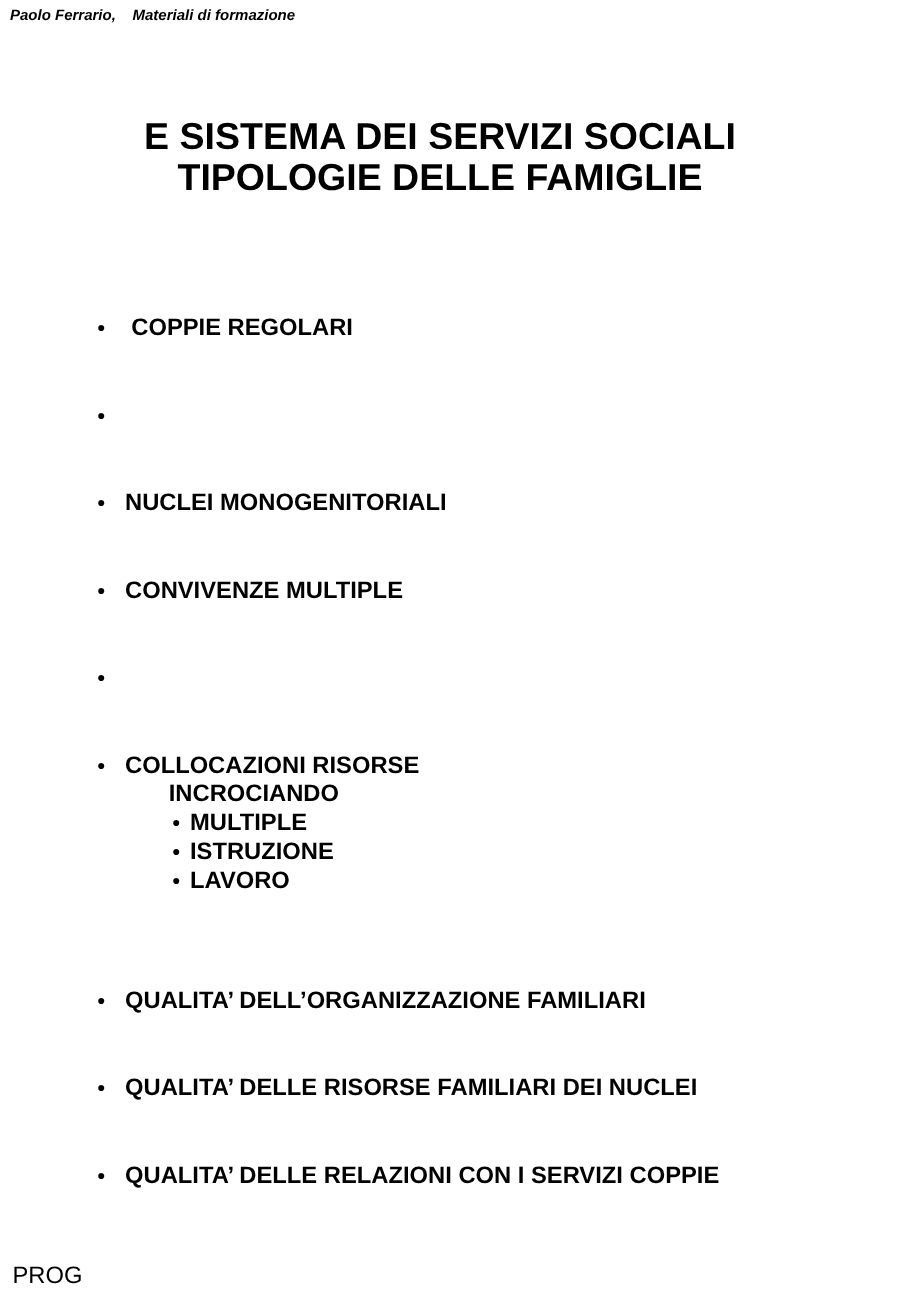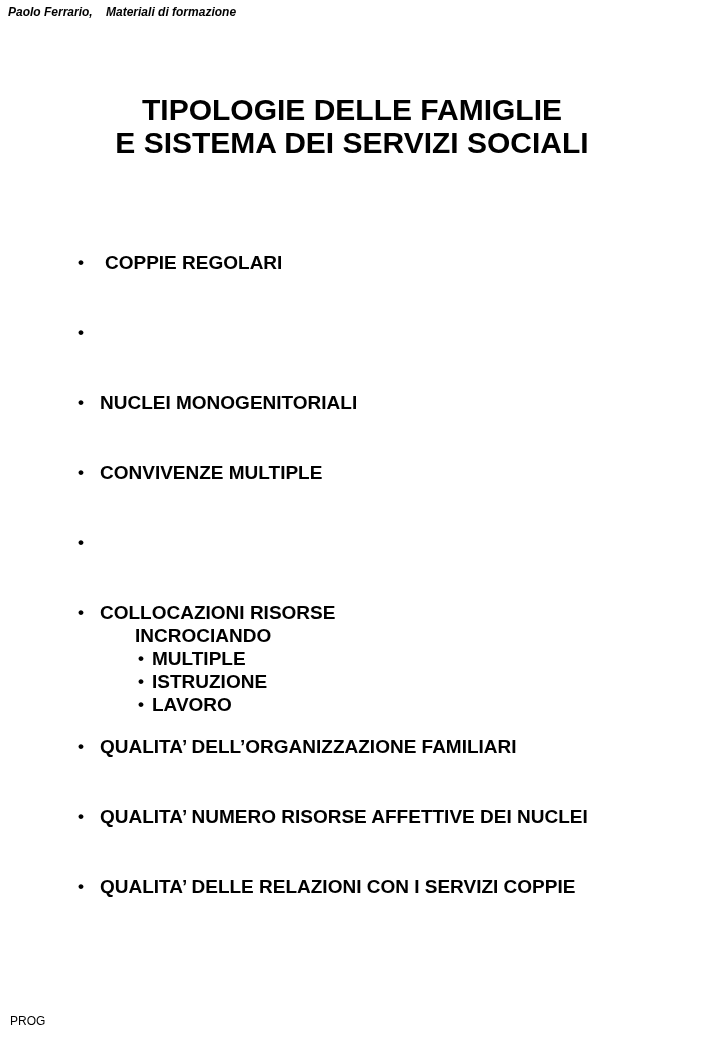--- a/index.html
+++ b/index.html
@@ -56,52 +56,52 @@
   .row .b {
     flex: 0 0 22px;
     width: 22px;
     font-size: 17px;
   }
   .row.first-row .t {
     padding-left: 5px;
   }
   .sub-block {
     margin-left: 57px;
-    margin-bottom: 19px;
+    margin-bottom: 73px;
   }
   .sub-heading {
     line-height: 23px;
   }
   .subrow {
     display: flex;
     margin-left: 3px;
     line-height: 23px;
   }
   .subrow .sb {
     flex: 0 0 14px;
     width: 14px;
     font-size: 17px;
   }
   .page-footer {
     position: absolute;
     top: 1012px;
     left: 10px;
-    font-size: 12px;
+    font-size: 19px;
     line-height: 18px;
     font-weight: normal;
   }
 </style>
 </head>
 <body>
 
 <div class="page-header">Paolo Ferrario,    Materiali di formazione</div>
 
 <div class="slide-title">
+  <div>E SISTEMA DEI SERVIZI SOCIALI</div>
   <div>TIPOLOGIE DELLE FAMIGLIE</div>
-  <div>E SISTEMA DEI SERVIZI SOCIALI</div>
 </div>
 
 <div class="bullet-list">
 
   <div class="row first-row">
     <span class="b">•</span>
     <span class="t">COPPIE REGOLARI</span>
   </div>
 
   <div class="row">
@@ -143,21 +143,21 @@
     </div>
   </div>
 
   <div class="row">
     <span class="b">•</span>
     <span class="t">QUALITA’ DELL’ORGANIZZAZIONE FAMILIARI</span>
   </div>
 
   <div class="row">
     <span class="b">•</span>
-    <span class="t">QUALITA’ NUMERO RISORSE AFFETTIVE DEI NUCLEI</span>
+    <span class="t">QUALITA’ DELLE RISORSE FAMILIARI DEI NUCLEI</span>
   </div>
 
   <div class="row">
     <span class="b">•</span>
     <span class="t">QUALITA’ DELLE RELAZIONI CON I SERVIZI COPPIE</span>
   </div>
 
 </div>
 
 <div class="page-footer">PROG</div>

